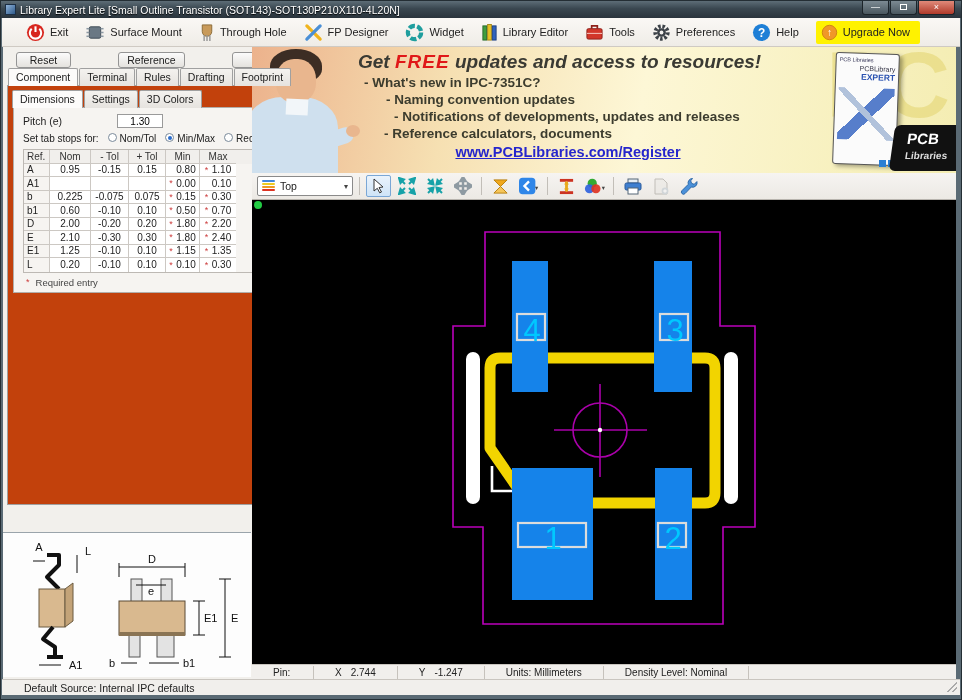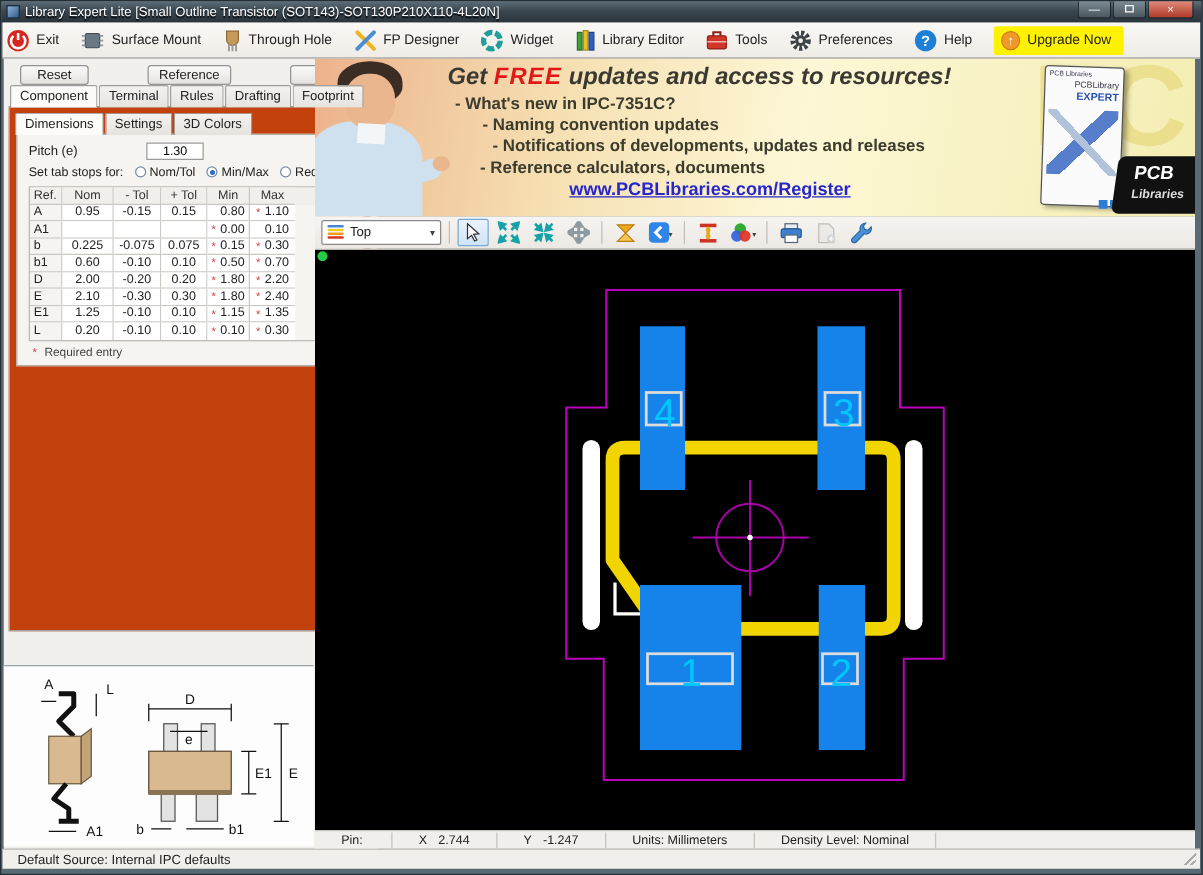--- a/index.html
+++ b/index.html
@@ -12,21 +12,21 @@
   .app-icon { width:11px; height:11px; background:linear-gradient(135deg,#8fb3d9,#2f5a8a); border:1px solid #1c2f45; margin-right:4px; }
   .title-text { color:#fff; font-size:10.5px; text-shadow:0 1px 1px #000; white-space:nowrap; }
   .win-controls { position:absolute; right:6px; top:0; display:flex; }
   .win-btn { width:27px; height:14px; border:1px solid #1c242a; border-top:none; background:linear-gradient(#7c8a93,#4a575f); color:#fff;
     font-size:9px; line-height:12px; text-align:center; border-radius:0 0 3px 3px; margin-left:1px; }
   .win-btn.close { background:linear-gradient(#e08a7a,#b03a2a); width:37px; }
   .max-glyph { display:inline-block; width:7px; height:6px; border:1px solid #fff; margin-top:3px; }
 
   
   .toolbar { position:absolute; left:1px; top:17px; width:958px; height:29px;
-    background:linear-gradient(#faf8f5,#efece7); border-bottom:1px solid #cfcac3; display:flex; align-items:center; padding-left:3px; }
+    background:linear-gradient(#faf8f5,#efece7); border-bottom:1px solid #cfcac3; display:flex; align-items:center; padding-left:24px; }
   .tb-item { display:flex; align-items:center; gap:5px; margin-right:17px; cursor:default; }
   .tb-item .lbl { font-size:11px; color:#222; white-space:nowrap; }
   .tb-item svg { display:block; }
   .tb-item.upgrade { background:#fff200; padding:3px 10px 3px 5px; border-radius:2px; margin-right:0; }
 
   
   .left-panel { position:absolute; left:2px; top:46px; width:299px; height:632px; background:#f2f0ec; border-right:1px solid #8f9aa2; }
   .btn-row { display:flex; justify-content:space-between; padding:5px 14px 0 13px; }
   .btn { min-width:55px; height:16px; font-size:10.5px; color:#222; text-align:center; line-height:14px;
     background:linear-gradient(#fbfbfb,#e4e2de); border:1px solid #949494; border-radius:3px; padding:0 8px; }
@@ -104,21 +104,21 @@
   .dsep { width:1px; height:18px; background:#c2beb8; margin:0 3px; }
 
   
   .canvas { width:704px; height:464px; background:#000; position:relative; }
   .canvas svg { display:block; }
 
   
   .statusbar { width:704px; height:15px; background:#f1efec; border-top:1px solid #c9c5bf; display:flex; font-size:10px; color:#222; align-items:center; }
   .sseg { padding:0 21px; border-right:1px solid #c6c2bc; height:13px; display:flex; align-items:center; gap:9px; white-space:nowrap; }
   .bottombar { position:absolute; left:1px; top:678px; width:958px; height:16px; background:#f1efec; border-top:1px solid #c9c5bf;
-    font-size:10.5px; color:#222; display:flex; align-items:center; padding-left:12px; }
+    font-size:10.5px; color:#222; display:flex; align-items:center; padding-left:22px; }
   .grip { position:absolute; right:3px; bottom:3px; width:10px; height:10px;
     background:linear-gradient(135deg,transparent 50%,#aaa 50%,#aaa 60%,transparent 60%,transparent 75%,#aaa 75%,#aaa 85%,transparent 85%); }
 </style>
 </head>
 <body>
 
 <div class="frame">
 
   <div class="titlebar">
     <span class="app-icon"></span>

